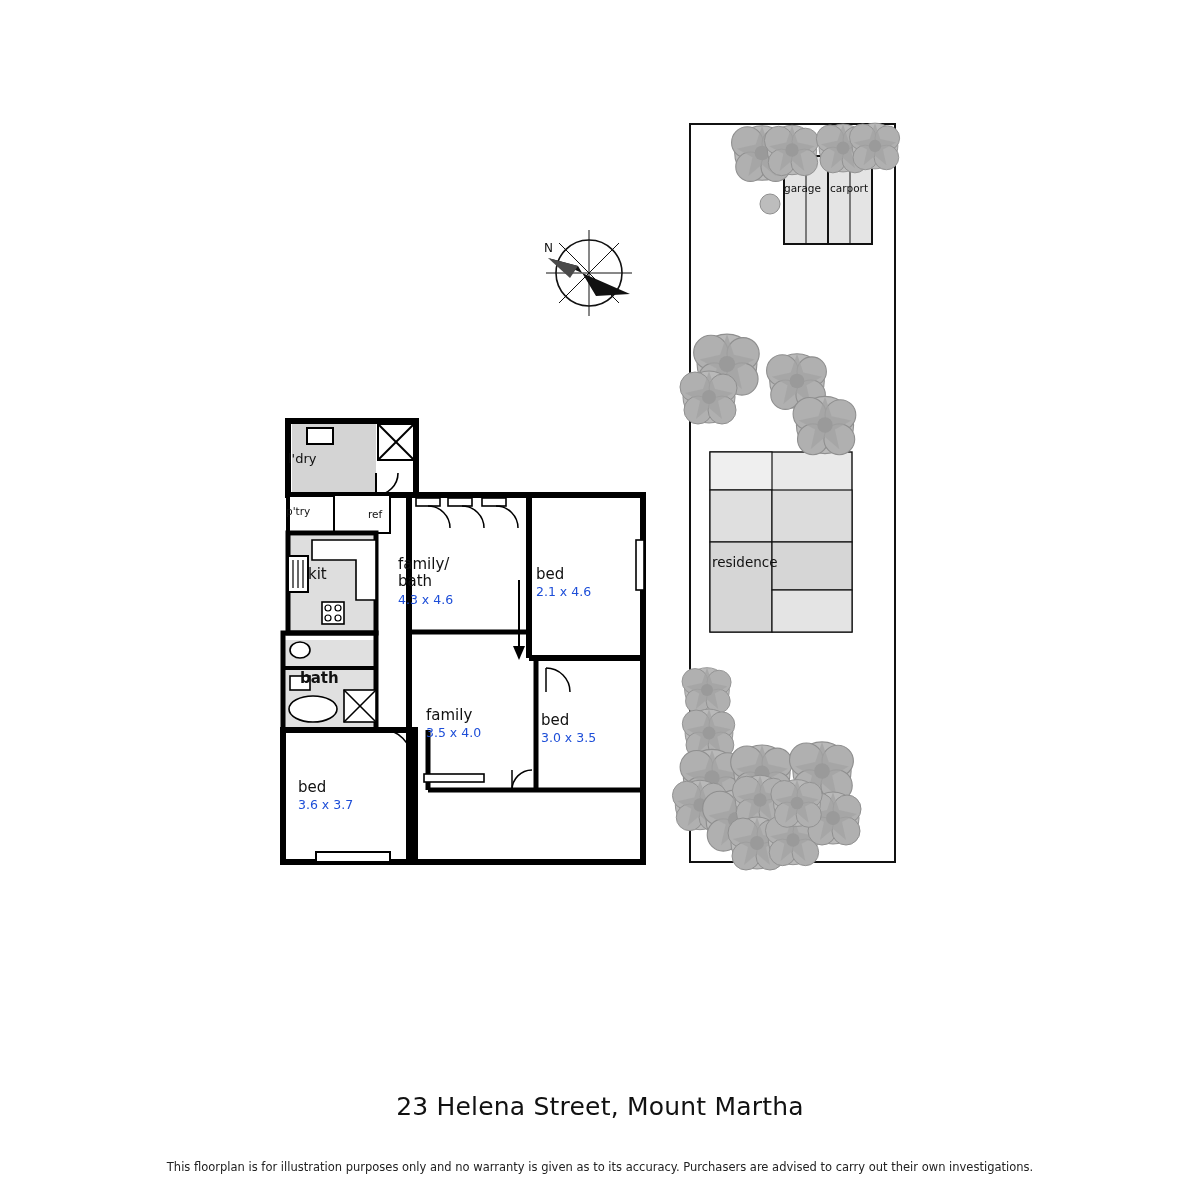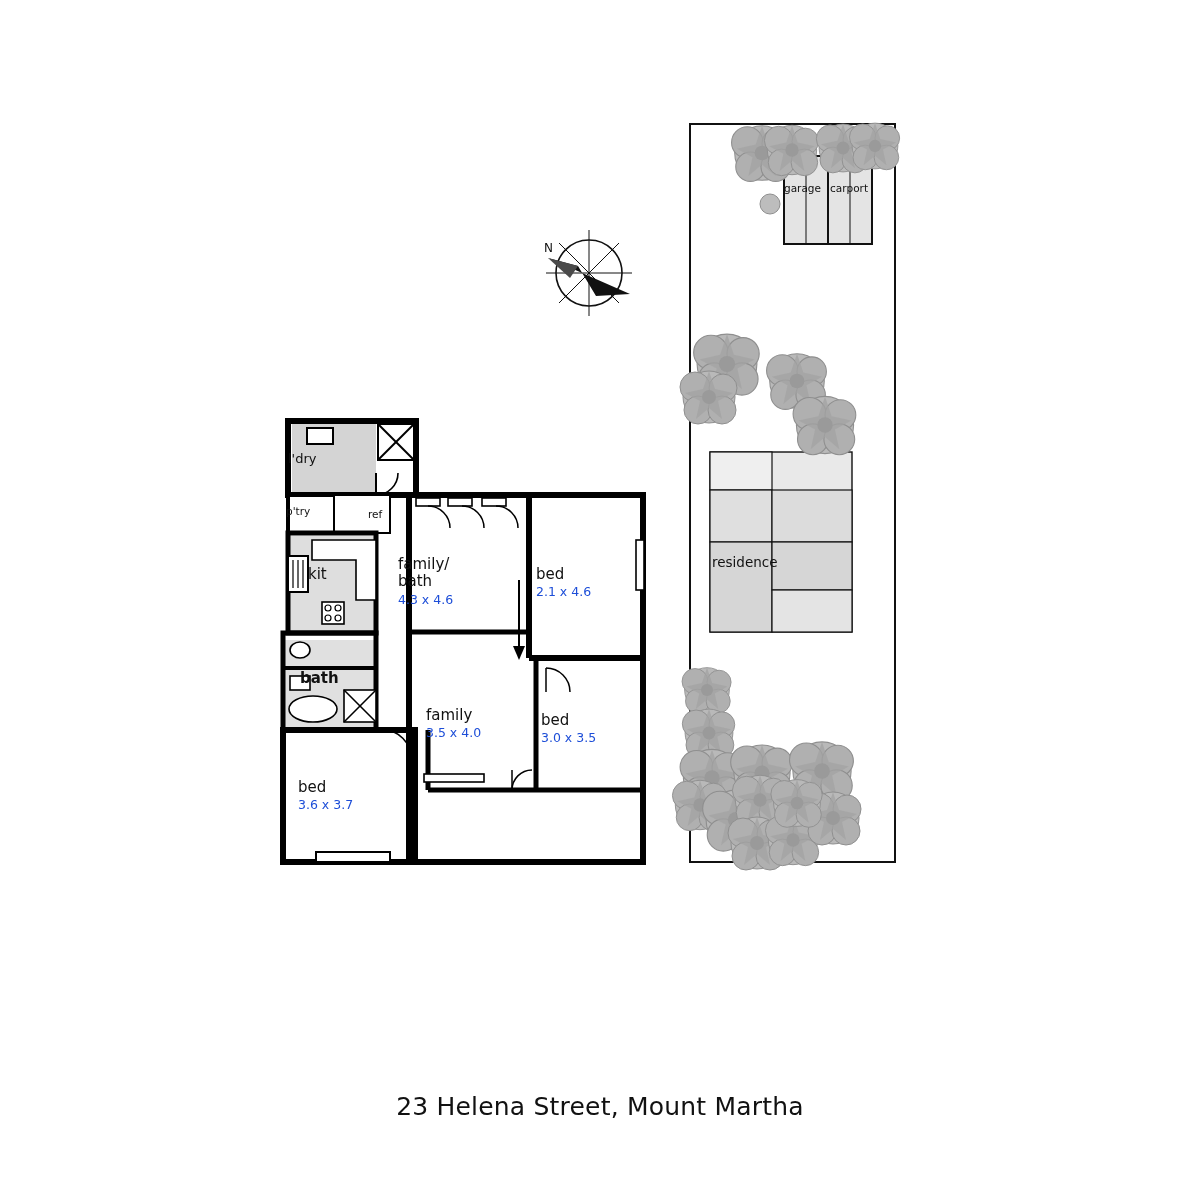--- a/index.html
+++ b/index.html
@@ -281,14 +281,15 @@
 
   <div class="room-label tiny-label" style="left:830px; top:182px; width:50px;">
     <span class="room-name">carport</span>
   </div>
 
   <div class="room-label site-label" style="left:712px; top:542px; width:168px;margin-top:13px;">
     <span class="room-name">residence</span>
   </div>
 
   <div class="footer" id="title">23 Helena Street, Mount Martha</div>
+  <div class="footer" id="disclaimer">This floorplan is for illustration purposes only and no warranty is given as to its accuracy. Purchasers are advised to carry out their own investigations.</div>
 
 </div>
 
 </body></html>

